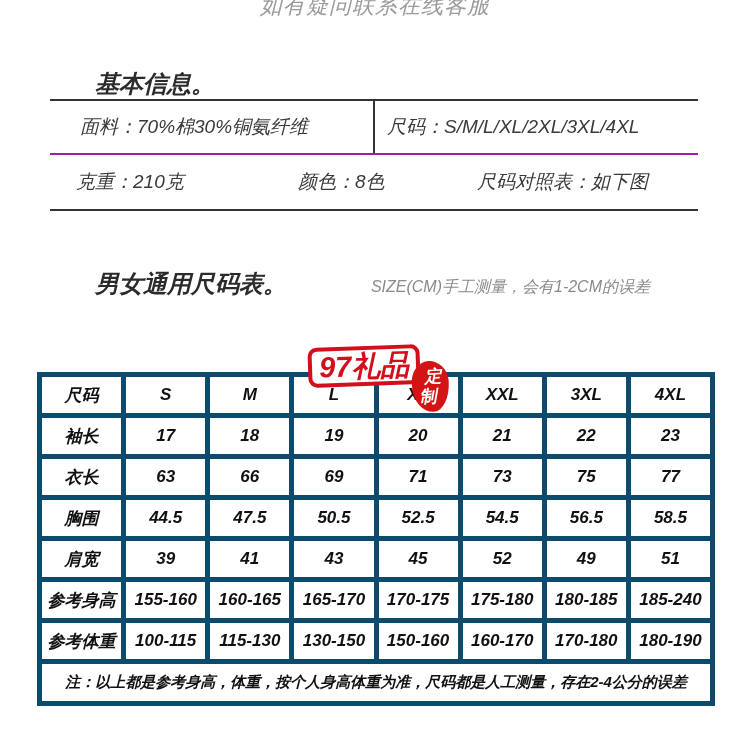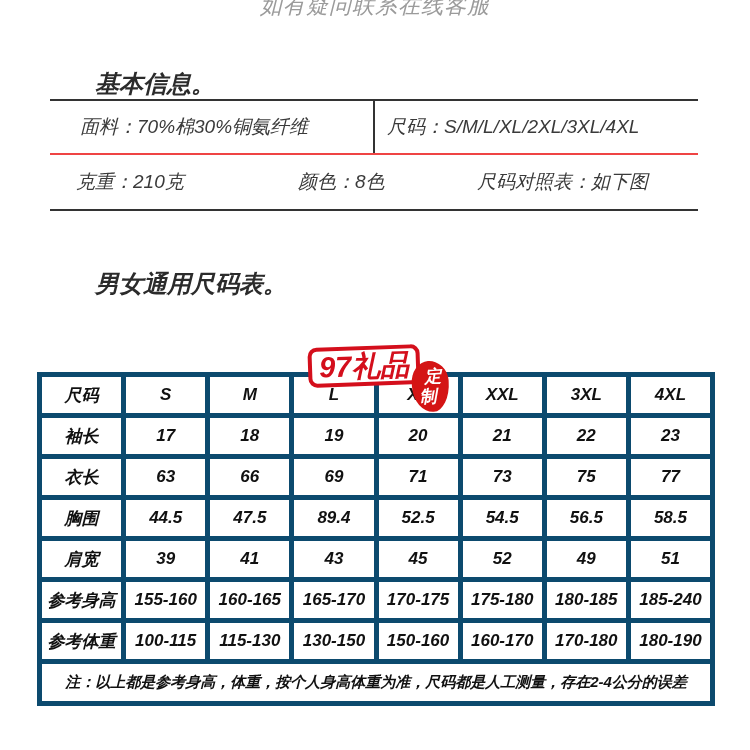--- a/index.html
+++ b/index.html
@@ -22,21 +22,21 @@
     display:flex; justify-content:space-between; align-items:flex-end;margin-top:12px;
   }
   .basic-title { font-size:24px; font-weight:bold; color:#2b2b2b; }
   .product-type { font-size:21px; color:#2f2f2f; padding-bottom:1px; }
 
   
   .info-table {
     position:absolute; left:50px; top:99px; width:648px;
     border-top:2px solid #333; border-bottom:2px solid #333;
   }
-  .info-row1 { position:relative; height:52px; border-bottom:2px solid #ef4444; }
+  .info-row1 { position:relative; height:52px; border-bottom:2px solid #a21caf; }
   .info-row2 { position:relative; height:54px; }
   .info-divider { position:absolute; left:323px; top:0; width:2px; height:52px; background:#333; }
   .info-item { position:absolute; top:0; height:100%; display:flex; align-items:center;
                font-size:19px; color:#3a3a3a; white-space:nowrap; }
   .pos-fabric { left:30px; }
   .pos-sizes  { left:337px;text-align:center; }
   .pos-weight { left:26px; }
   .pos-color  { left:248px; }
   .pos-chart  { left:427px; }
 
@@ -97,20 +97,21 @@
     </div>
     <div class="info-row2">
       <span class="info-item pos-weight">克重：210克</span>
       <span class="info-item pos-color">颜色：8色</span>
       <span class="info-item pos-chart">尺码对照表：如下图</span>
     </div>
   </div>
 
   <div class="size-header">
     <span class="size-title">男女通用尺码表。</span>
+    <span class="size-subtitle">SIZE(CM)手工测量，会有1-2CM的误差</span>
   </div>
 
   <div class="wm-brand">97礼品</div>
   <div class="wm-seal">
     <span>定</span>
     <span>制</span>
   </div>
 
   <table class="size-table">
     <tbody>
@@ -141,21 +142,21 @@
           <td>69</td>
           <td>71</td>
           <td>73</td>
           <td>75</td>
           <td>77</td>
         </tr>
         <tr>
           <th>胸围</th>
           <td>44.5</td>
           <td>47.5</td>
-          <td>89.4</td>
+          <td>50.5</td>
           <td>52.5</td>
           <td>54.5</td>
           <td>56.5</td>
           <td>58.5</td>
         </tr>
         <tr>
           <th>肩宽</th>
           <td>39</td>
           <td>41</td>
           <td>43</td>

